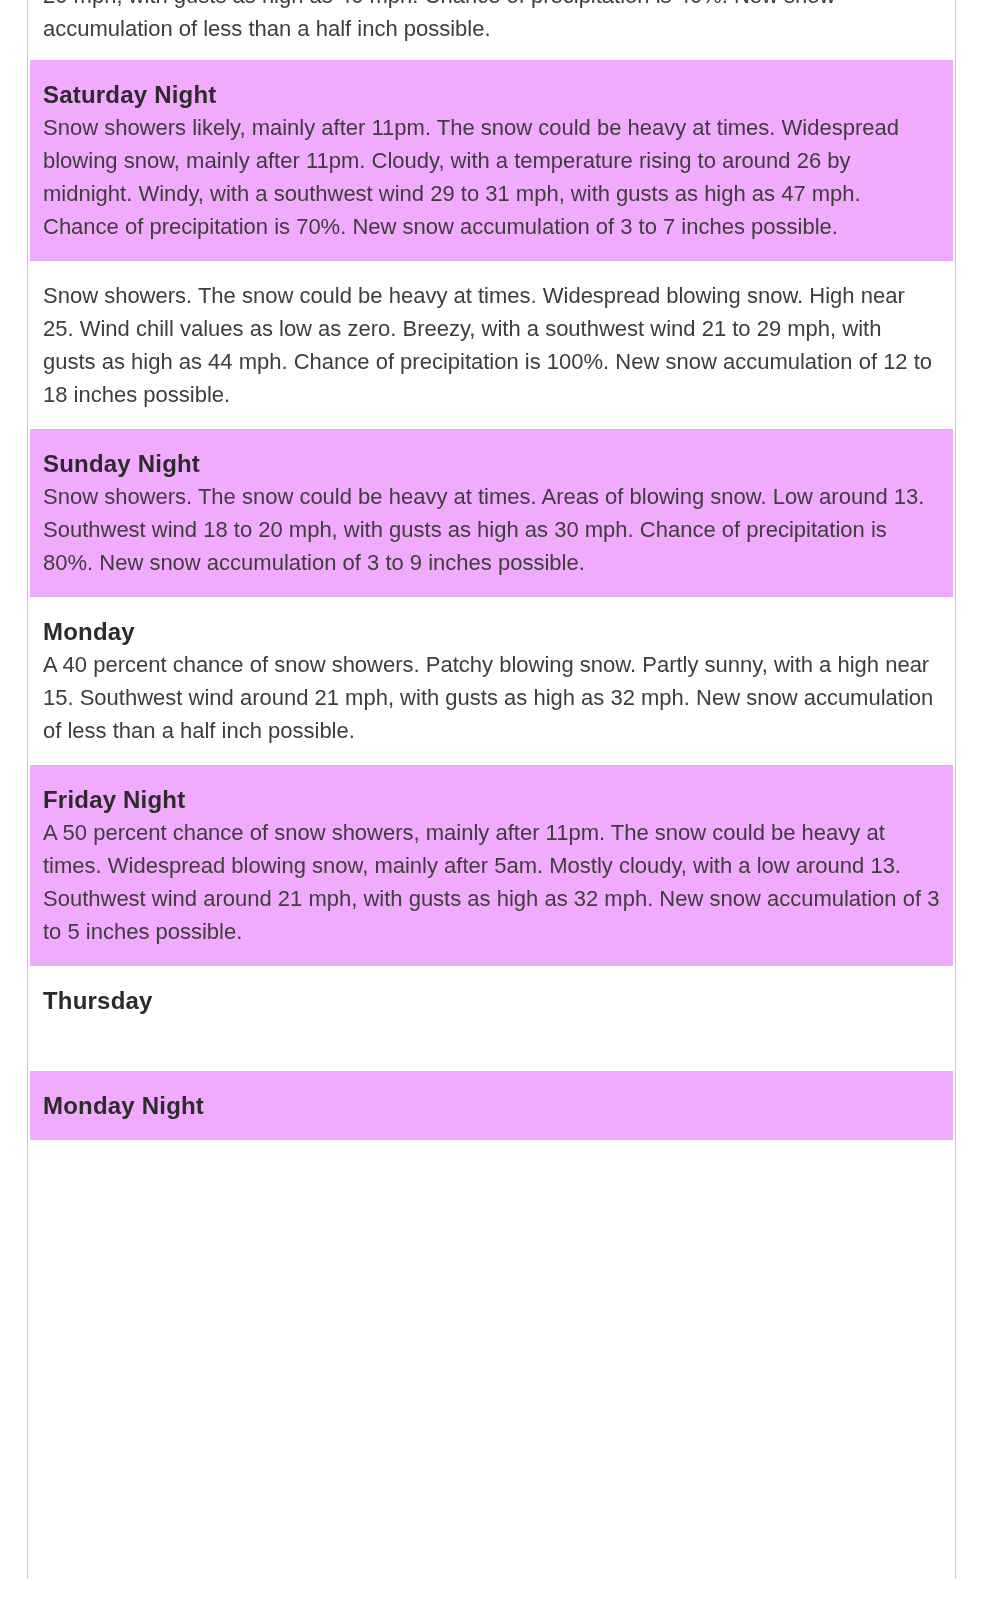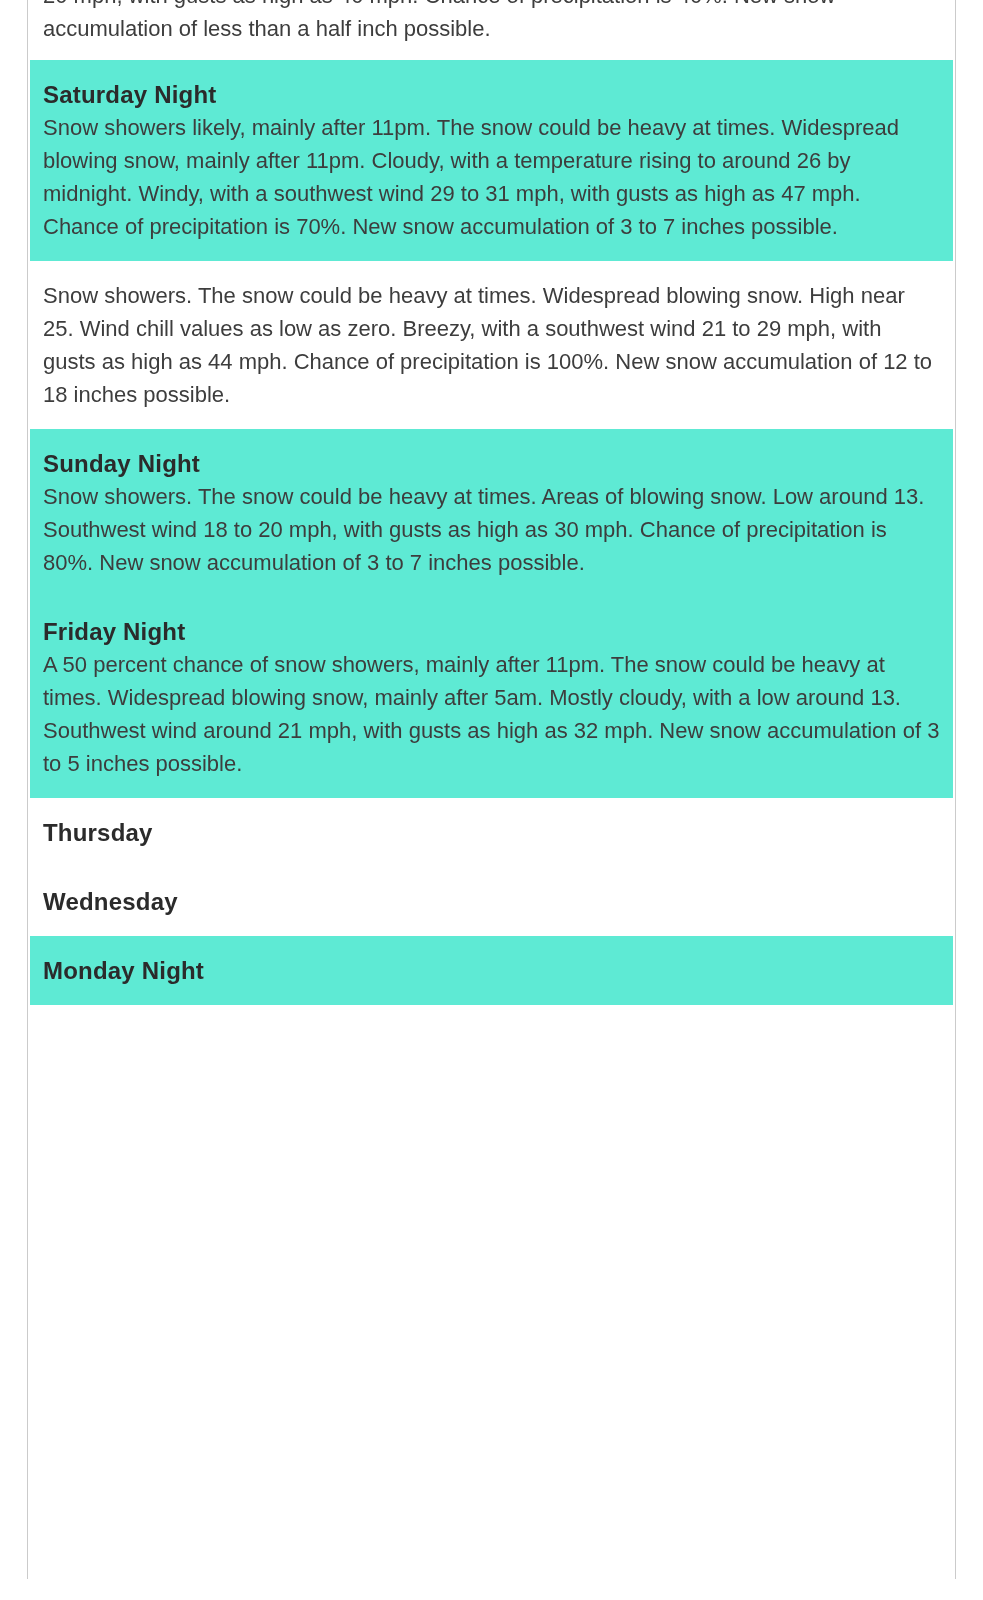--- a/index.html
+++ b/index.html
@@ -24,21 +24,21 @@
   }
   .forecast-section {
     box-sizing: border-box;
     padding: 18px 13px 18px 13px;
     font-size: 22px;
     line-height: 33px;
     color: #3d3d3d;
     background: #ffffff;
   }
   .forecast-section.night {
-    background: #5eead4;
+    background: #f0abfc;
   }
   .forecast-section h2 {
     margin: 0;
     padding: 0;
     font-size: 24px;
     line-height: 33px;
     font-weight: bold;
     color: #2b2b2b;
     letter-spacing: 0.2px;
   }
@@ -64,30 +64,33 @@
   </div>
       <div class="forecast-section night">
     <h2>Saturday Night</h2>
     <p>Snow showers likely, mainly after 11pm. The snow could be heavy at times. Widespread blowing snow, mainly after 11pm. Cloudy, with a temperature rising to around 26 by midnight. Windy, with a southwest wind 29 to 31 mph, with gusts as high as 47 mph. Chance of precipitation is 70%. New snow accumulation of 3 to 7 inches possible.</p>
   </div>
       <div class="forecast-section day">
     <p>Snow showers. The snow could be heavy at times. Widespread blowing snow. High near 25. Wind chill values as low as zero. Breezy, with a southwest wind 21 to 29 mph, with gusts as high as 44 mph. Chance of precipitation is 100%. New snow accumulation of 12 to 18 inches possible.</p>
   </div>
       <div class="forecast-section night">
     <h2>Sunday Night</h2>
-    <p>Snow showers. The snow could be heavy at times. Areas of blowing snow. Low around 13. Southwest wind 18 to 20 mph, with gusts as high as 30 mph. Chance of precipitation is 80%. New snow accumulation of 3 to 7 inches possible.</p>
+    <p>Snow showers. The snow could be heavy at times. Areas of blowing snow. Low around 13. Southwest wind 18 to 20 mph, with gusts as high as 30 mph. Chance of precipitation is 80%. New snow accumulation of 3 to 9 inches possible.</p>
+  </div>
+      <div class="forecast-section day">
+    <h2>Monday</h2>
+    <p>A 40 percent chance of snow showers. Patchy blowing snow. Partly sunny, with a high near 15. Southwest wind around 21 mph, with gusts as high as 32 mph. New snow accumulation of less than a half inch possible.</p>
   </div>
       <div class="forecast-section night">
     <h2>Friday Night</h2>
     <p>A 50 percent chance of snow showers, mainly after 11pm. The snow could be heavy at times. Widespread blowing snow, mainly after 5am. Mostly cloudy, with a low around 13. Southwest wind around 21 mph, with gusts as high as 32 mph. New snow accumulation of 3 to 5 inches possible.</p>
   </div>
       <div class="forecast-section day">
     <h2>Thursday</h2>
   </div>
       <div class="forecast-section day">
-    <h2>Wednesday</h2>
   </div>
       <div class="forecast-section night">
     <h2>Monday Night</h2>
 
   </div>
     </div>
 </div>
 
 </body></html>

